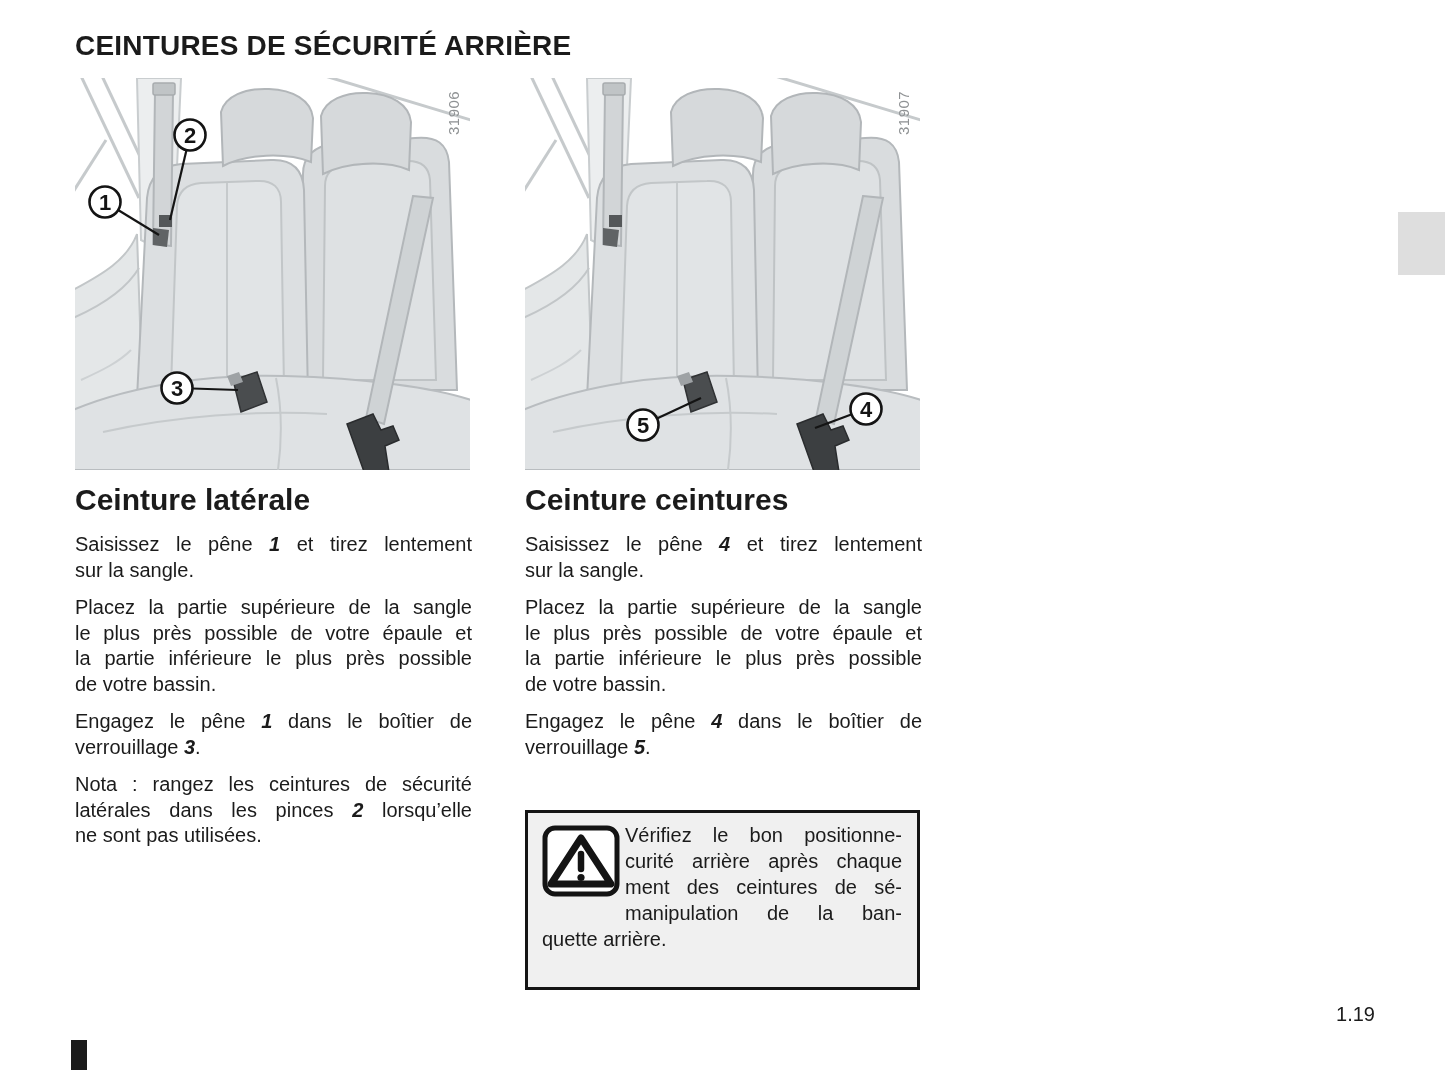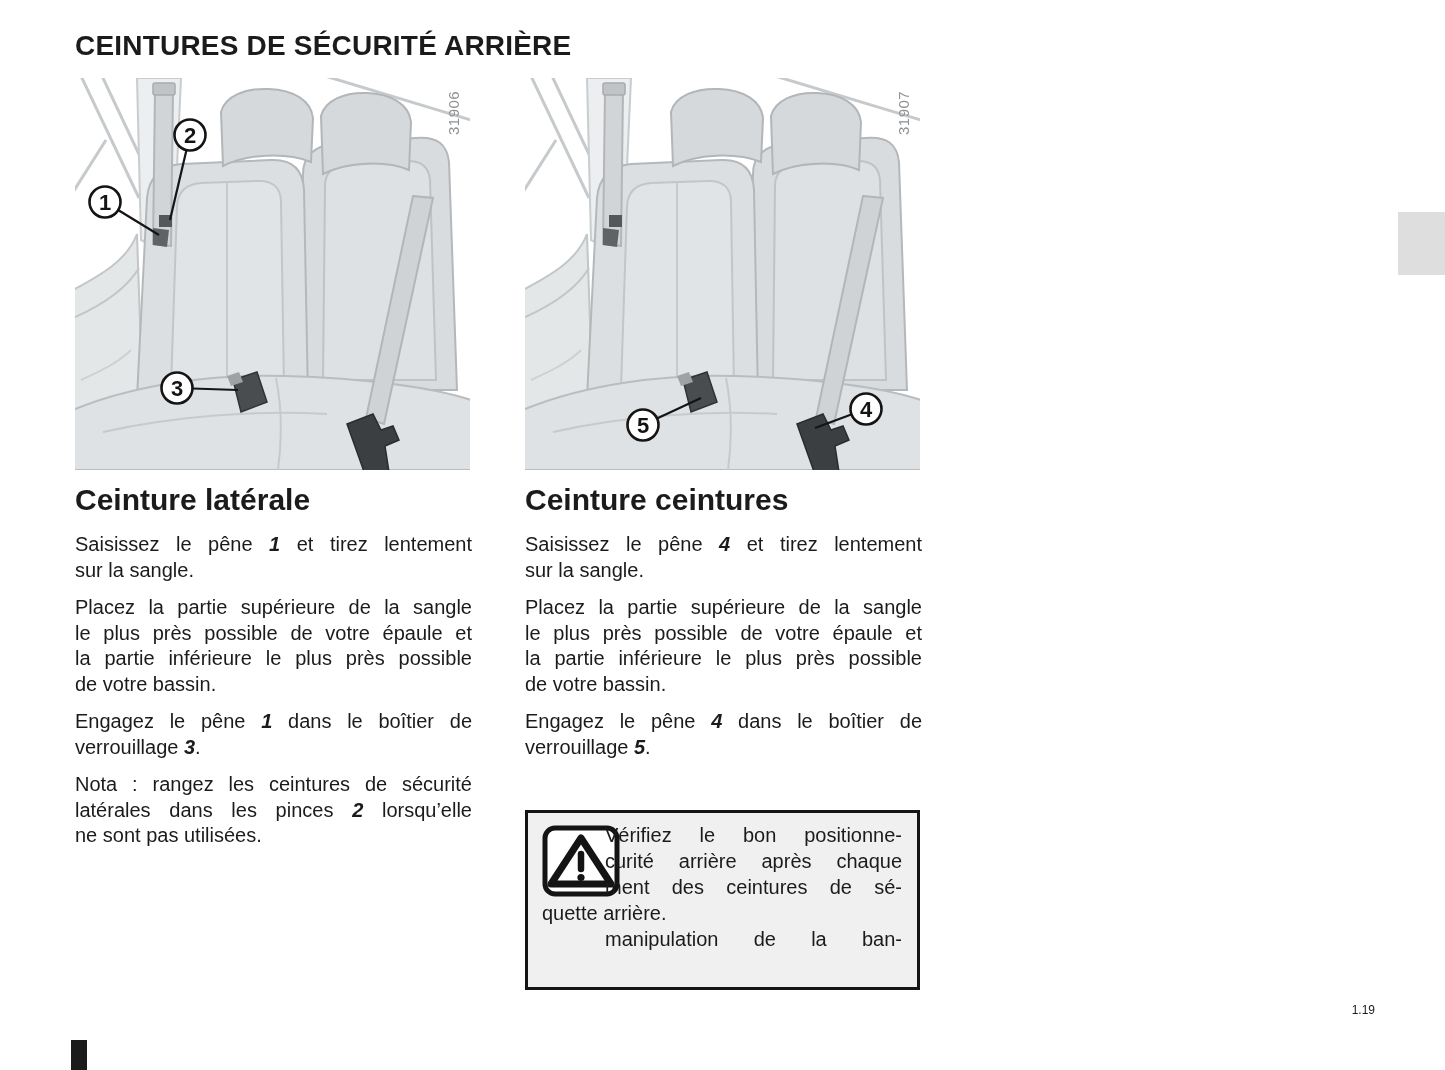--- a/index.html
+++ b/index.html
@@ -23,24 +23,24 @@
   .b-line{font-size:20px;line-height:25.5px;}
   .b-just{text-align:justify;text-align-last:justify;}
   .num{font-weight:bold;font-style:italic;}
   .warning-box{
     position:absolute;left:525px;top:810px;width:395px;height:180px;
     border:3px solid #141414;background:var(--warn-bg,#f0f0f0);box-sizing:border-box;
   }
   .warning-icon{position:absolute;left:14px;top:12px;width:78px;height:72px;}
   .warning-text{position:absolute;left:0;top:9px;width:100%;}
   .w-line{font-size:20px;line-height:26px;}
-  .w-indent{margin-left:77px;margin-right:15px;text-align:justify;text-align-last:justify;}
+  .w-indent{margin-left:97px;margin-right:15px;text-align:justify;text-align-last:justify;}
   .w-last{margin-left:14px;margin-right:15px;text-align:left;}
   .page-number{
-    position:absolute;top:1003px;right:70px;font-size:12px;text-align:right;
+    position:absolute;top:1003px;right:70px;font-size:20px;text-align:right;
   }
   .side-tab{
     position:absolute;left:1398px;top:212px;width:47px;height:63px;
     background:var(--tab-color,#dedede);
   }
   .corner-mark{
     position:absolute;left:71px;top:1040px;width:16px;height:30px;
     background:#1b1b1b;
   }
   .hidden-defs{position:absolute;width:0;height:0;overflow:hidden;}
@@ -182,22 +182,22 @@
   <svg class="warning-icon" viewBox="0 0 78 72">
     <rect x="3" y="3" width="72" height="66" rx="10" fill="#ffffff" stroke="#141414" stroke-width="5"></rect>
     <path d="M39,13 L69,59 L9,59 Z" fill="none" stroke="#141414" stroke-width="7" stroke-linejoin="round"></path>
     <line x1="39" y1="29" x2="39" y2="44" stroke="#141414" stroke-width="6.5" stroke-linecap="round"></line>
     <circle cx="39" cy="52.5" r="3.6" fill="#141414"></circle>
   </svg>
   <div class="warning-text" id="warning-text">
       <div class="w-line w-indent">Vérifiez le bon positionne-</div>
       <div class="w-line w-indent">curité arrière après chaque</div>
       <div class="w-line w-indent">ment des ceintures de sé-</div>
+      <div class="w-line w-indent">manipulation de la ban-</div>
       <div class="w-line w-last">quette arrière.</div>
-      <div class="w-line w-indent">manipulation de la ban-</div>
     </div>
 </div>
 
 <div class="page-number">1.19</div>
 
 <div class="side-tab"></div>
 
 <div class="corner-mark"></div>
 
 </body></html>

